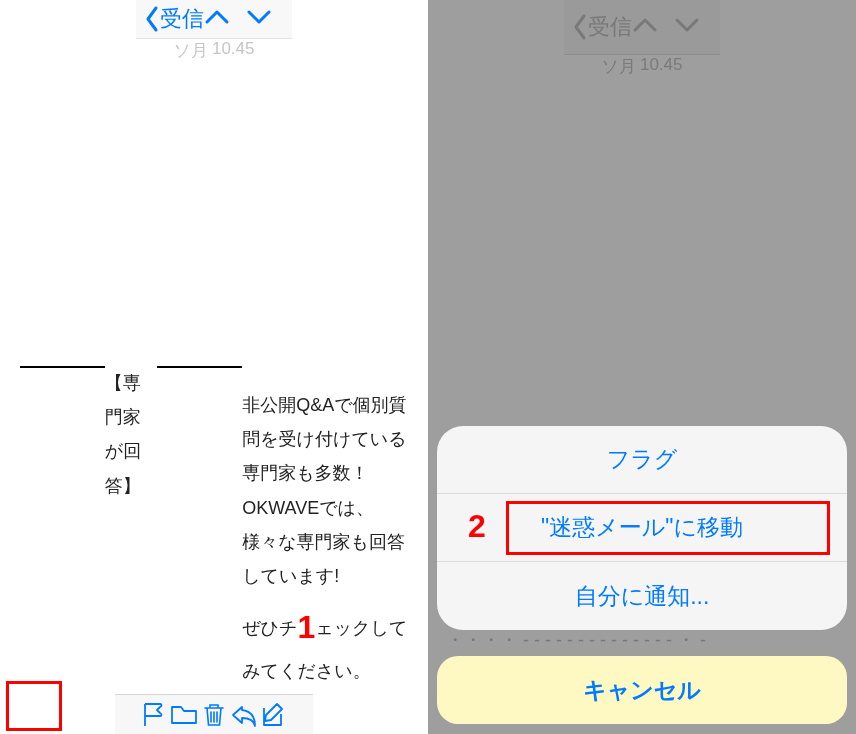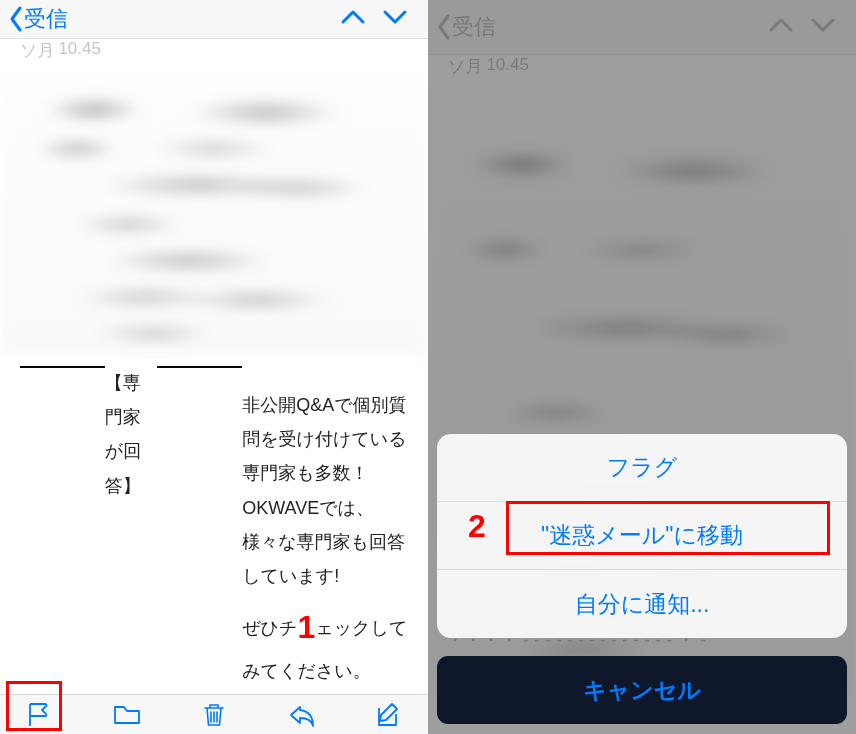--- a/index.html
+++ b/index.html
@@ -11,20 +11,21 @@
       background: #fff;
       overflow: hidden;
     }
     .screen {
       width: 428px;
       height: 734px;
       position: relative;
       background: #fff;
       display: flex;
       flex-direction: column;
+      align-items: center;
     }
     .nav-bar {
       height: 55px;
       display: flex;
       align-items: center;
       justify-content: space-between;
       padding: 0 8px;
       background: #f8f8f8;
       border-bottom: 1px solid #e3e3e3;
     }
@@ -122,37 +123,37 @@
       background: rgba(0,0,0,0.38);
     }
     .action-sheet {
       position: absolute;
       left: 9px;
       right: 9px;
       bottom: 10px;
     }
     .sheet-group {
       background: rgba(248,248,248,0.97);
-      border-radius: 14px;
+      border-radius: 26px;
       overflow: hidden;
-      margin-bottom: 18px;
+      margin-bottom: 26px;
     }
     .sheet-item {
       height: 68px;
       display: flex;
       align-items: center;
       justify-content: center;
       font-size: 23px;
       color: #007aff;
       border-bottom: 1px solid rgba(0,0,0,0.10);
     }
     .sheet-item:last-child { border-bottom: none; }
     .sheet-cancel {
-      background: #0f172a;
-      border-radius: 11px;
+      background: #fef9c3;
+      border-radius: 21px;
       height: 68px;
       display: flex;
       align-items: center;
       justify-content: center;
       font-size: 23px;
       font-weight: 600;
       color: #007aff;
     }
     .right .nav-arrows svg { stroke: #c3c3c7; }
     .right .nav-back { color: #c3c3c7; }

